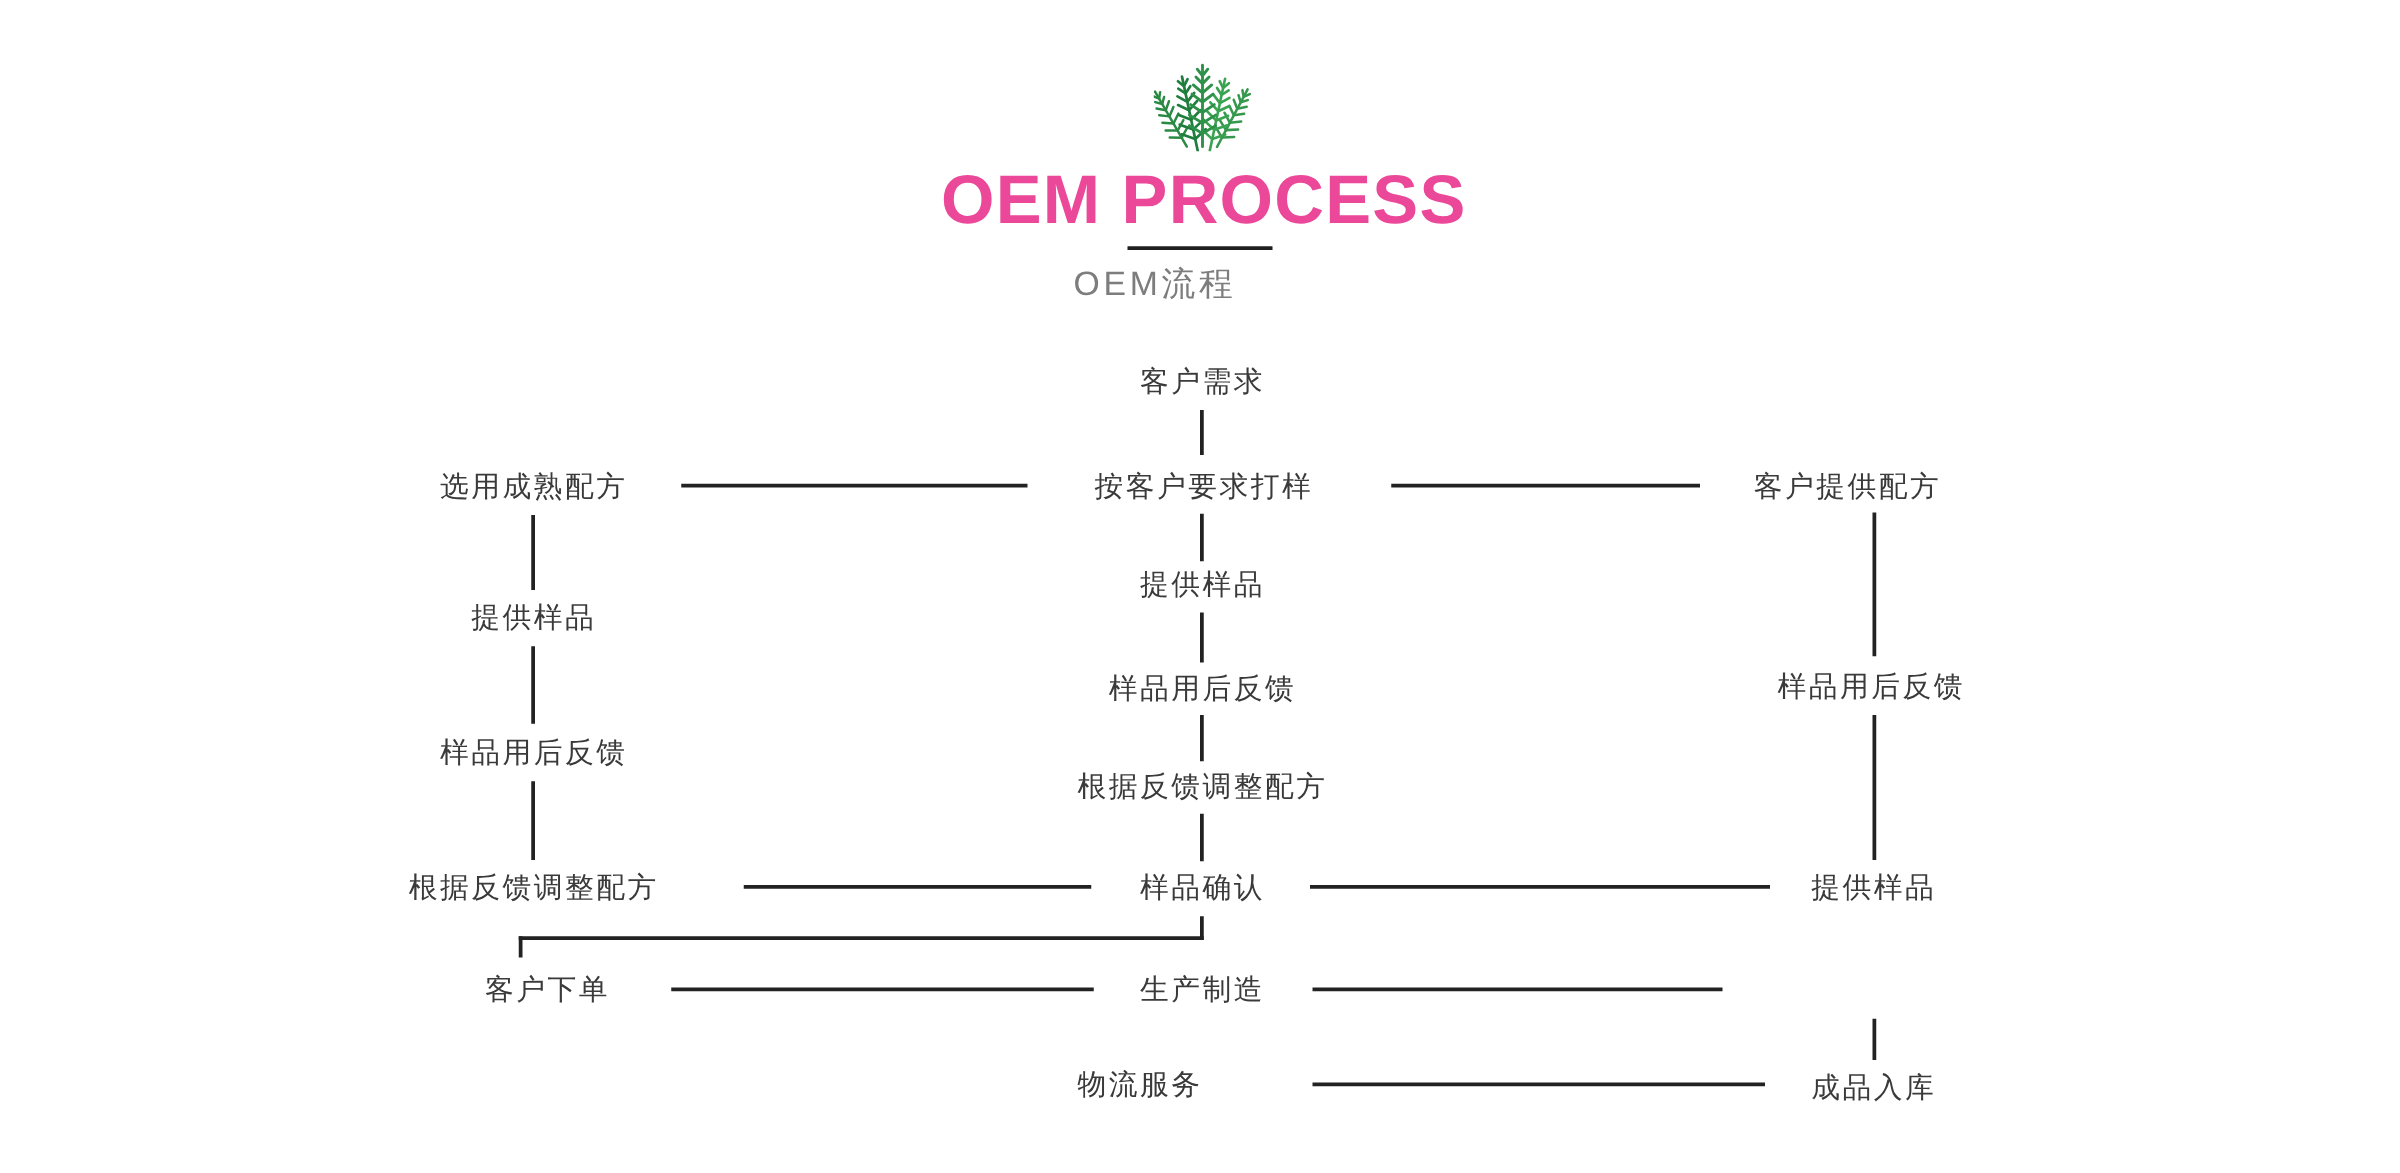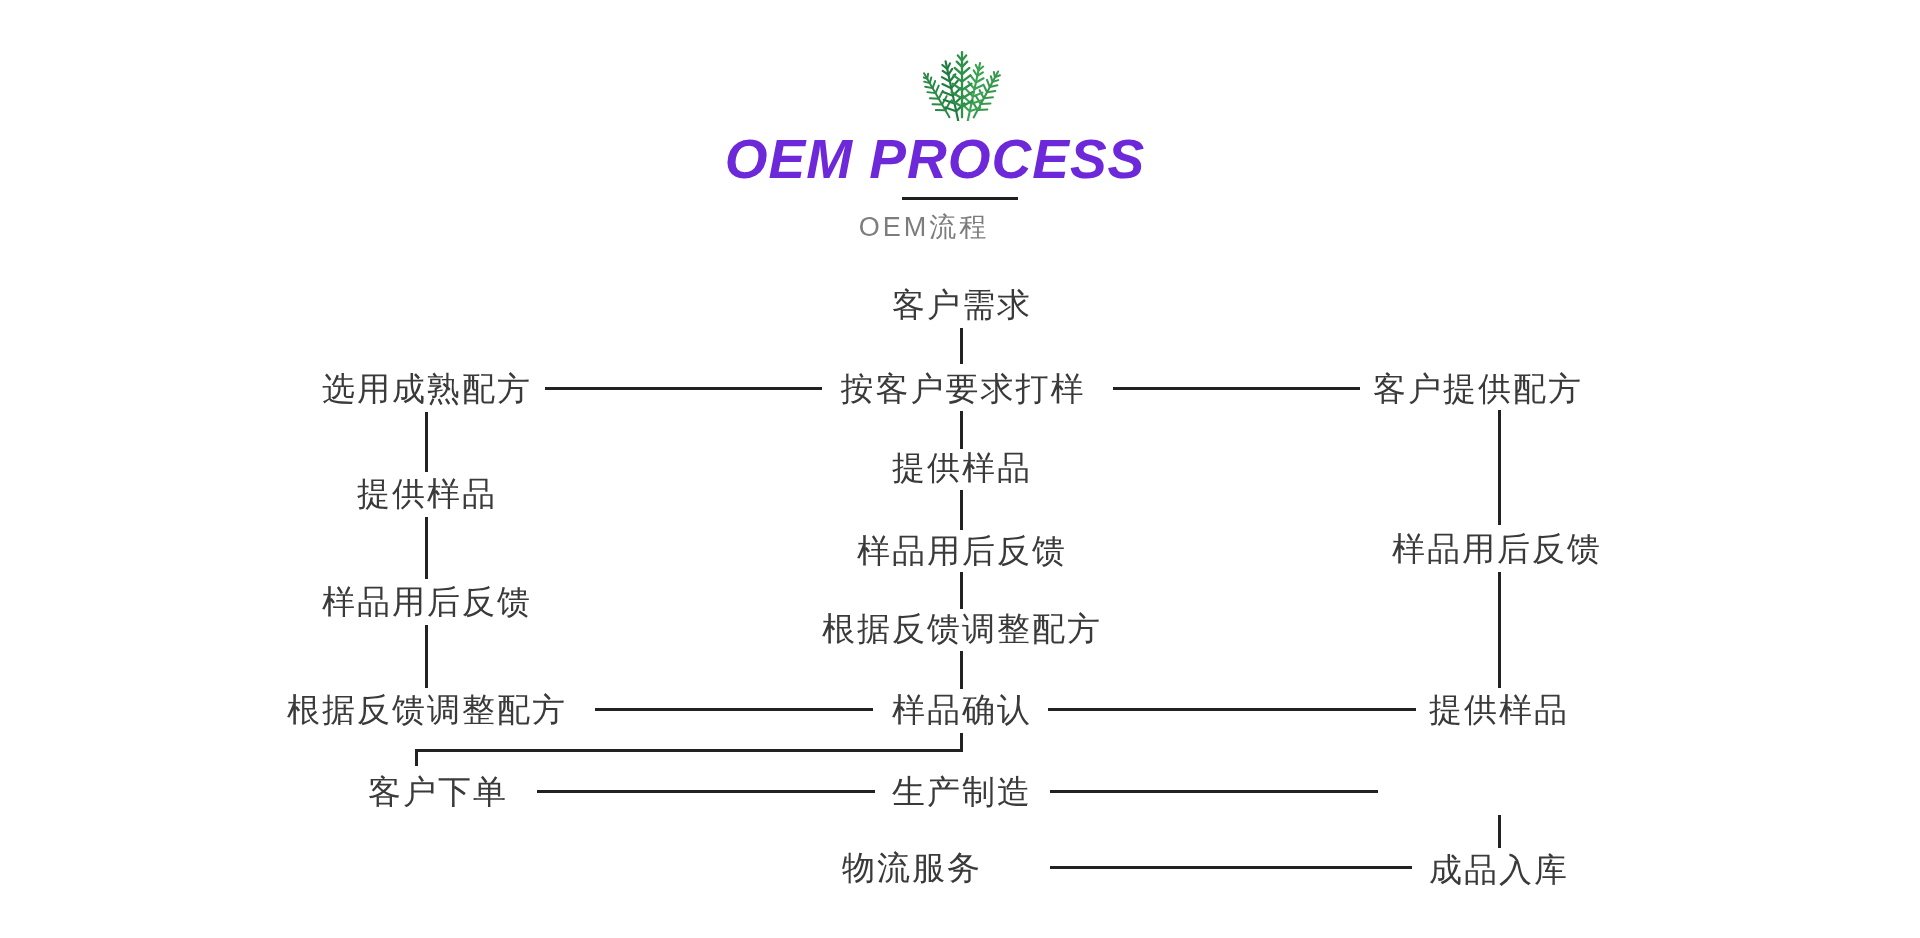--- a/index.html
+++ b/index.html
@@ -2,31 +2,31 @@
 <html><head>
 <meta charset="utf-8">
 <style>
   html,body{margin:0;padding:0;background:#ffffff;}
   .canvas{
     position:relative;width:1920px;height:938px;background:#ffffff;overflow:hidden;
     font-family:"Liberation Sans","DejaVu Sans",sans-serif;
   }
   .logo{position:absolute;left:962px;top:80px;transform:translate(-50%,-50%);}
   .title{
-    position:absolute;left:935px;top:159px;transform:translate(-50%,-50%);
-    font-size:55px;font-weight:700;color:#6d28d9;letter-spacing:1px;white-space:nowrap;font-style:italic;
+    position:absolute;left:963px;top:159px;transform:translate(-50%,-50%);
+    font-size:55px;font-weight:700;color:#ec4899;letter-spacing:1px;white-space:nowrap;
   }
   .divider{position:absolute;left:902px;top:197px;width:116px;height:3px;background:#1f1f1f;}
   .subtitle{
     position:absolute;left:924px;top:227px;transform:translate(-50%,-50%);
     font-size:27px;font-weight:400;color:#7d7d7d;letter-spacing:3px;white-space:nowrap;
   }
   .node{
     position:absolute;transform:translate(-50%,-50%);
-    font-size:33px;font-weight:400;color:#3a3a3a;letter-spacing:2px;white-space:nowrap;
+    font-size:23px;font-weight:400;color:#3a3a3a;letter-spacing:2px;white-space:nowrap;
   }
   .hline,.vline{position:absolute;background:#222222;}
   .hline{height:3px;}
   .vline{width:3px;}
 </style>
 </head>
 <body>
 
 <div class="canvas">
 

